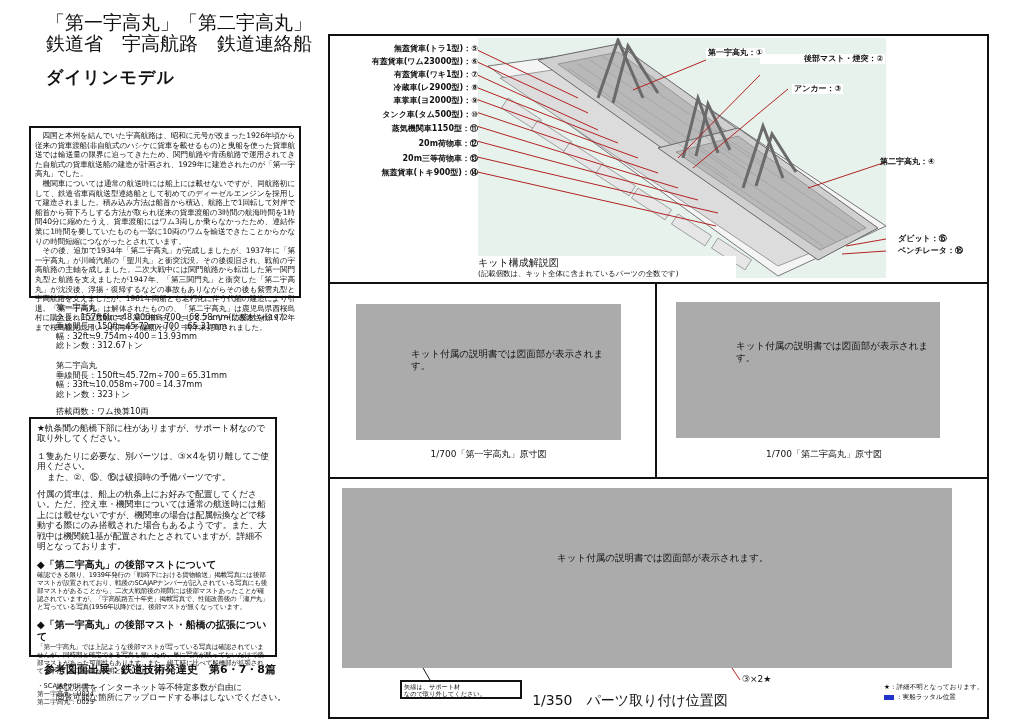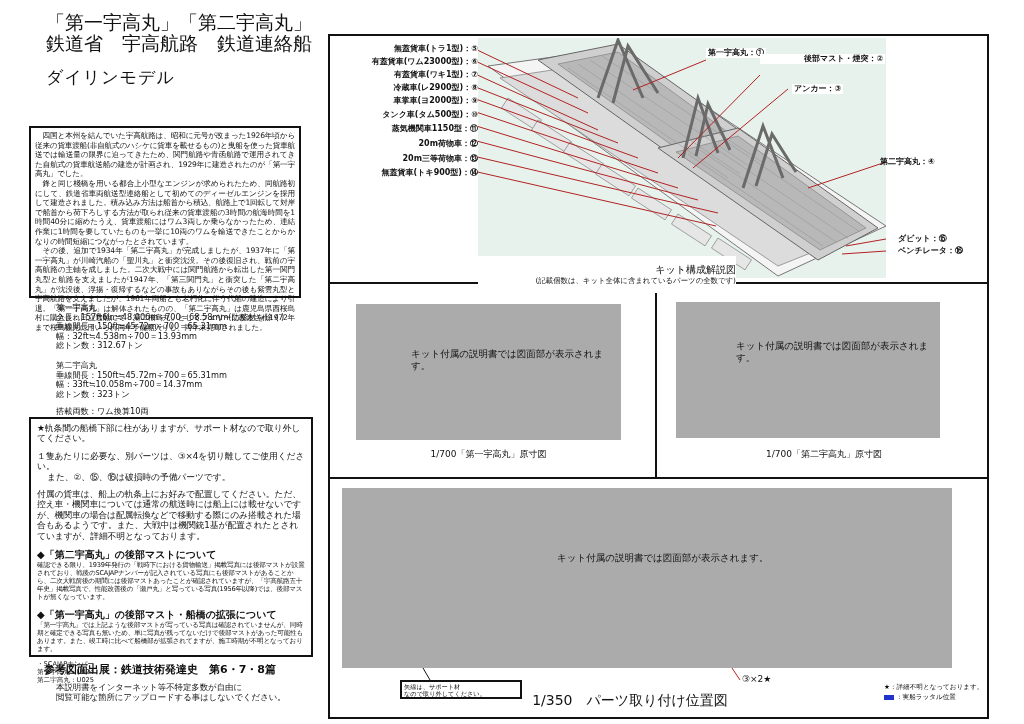--- a/index.html
+++ b/index.html
@@ -1,46 +1,46 @@
 <!DOCTYPE html>
 <html><head>
 <meta charset="utf-8">
 <style>
   * { box-sizing: border-box; margin: 0; padding: 0; }
   html, body { width: 1024px; height: 724px; background: #ffffff; overflow: hidden; }
   body { position: relative; font-family: "DejaVu Sans", "Liberation Sans", sans-serif; color: #111; }
 
   .title-block { position: absolute; left: 46px; top: 12px; width: 270px; }
   .title-line { font-size: 19px; line-height: 21px; letter-spacing: 0px; white-space: nowrap; color: #111; }
-  .subtitle { font-size: 17px; margin-top: 12px; letter-spacing: 1px; color: #111; }
+  .subtitle { font-size: 17px; margin-top: 12px; letter-spacing: 1px; color: #111; font-weight: bold; }
 
   .history-box { position: absolute; left: 29px; top: 126px; width: 272px; height: 172px; border: 2px solid #111; padding: 3px 4px; }
   .history-box p { font-size: 7.6px; line-height: 9.6px; text-indent: 1em; text-align: justify; letter-spacing: -0.2px; }
 
   .specs { position: absolute; left: 56px; top: 303px; width: 240px; font-size: 8.2px; line-height: 9.6px; }
   .specs .gap { height: 10px; }
   .specs .cargo { text-align: left; margin-top: 8px; padding-right: 4px; }
 
-  .notes-box { position: absolute; left: 29px; top: 417px; width: 284px; height: 240px; border: 2px solid #111; padding: 4px 6px; }
+  .notes-box { position: absolute; left: 29px; top: 417px; width: 248px; height: 240px; border: 2px solid #111; padding: 4px 6px; }
   .notes-box .n { font-size: 8.8px; line-height: 10.4px; letter-spacing: -0.1px; }
   .notes-box .n + .n { margin-top: 7px; }
   .notes-box .indent { padding-left: 10px; }
   .notes-box .h { font-size: 10px; font-weight: bold; line-height: 12px; margin-top: 8px; }
   .notes-box .s { font-size: 6.6px; line-height: 8px; letter-spacing: -0.2px; }
   .notes-box .scajap { font-size: 6.6px; line-height: 8px; margin-top: 7px; }
 
   .refs { position: absolute; left: 44px; top: 662px; font-size: 11px; font-weight: bold; }
   .warning { position: absolute; left: 56px; top: 682px; font-size: 8.4px; line-height: 10px; }
 
   .frame { position: absolute; left: 328px; top: 34px; width: 661px; height: 685px; border: 2px solid #111; }
   .hline { position: absolute; background: #111; height: 2px; }
   .vline { position: absolute; background: #111; width: 2px; }
 
   .diagram-bg { position: absolute; left: 478px; top: 38px; width: 408px; height: 240px; background: #e8f2ec; }
-  .diagram-caption { position: absolute; left: 478px; top: 256px; width: 258px; background: #ffffff; text-align: right; padding: 8px 0; }
+  .diagram-caption { position: absolute; left: 478px; top: 256px; width: 258px; background: #ffffff; text-align: left; padding: 1px 0; }
   .diagram-caption .t { font-size: 10px; line-height: 12px; }
   .diagram-caption .s { font-size: 7.4px; line-height: 9px; }
 
   .lbl { position: absolute; font-size: 8px; line-height: 10px; white-space: nowrap; color: #111; font-weight: bold; }
   .lbl-left { text-align: right; }
   .lbl-white { background: #ffffff; padding: 0 2px; }
 
   .gray { position: absolute; background: #ababab; }
   .gray .msg { position: absolute; font-size: 9.5px; line-height: 12px; color: #111; }
   .cap { position: absolute; font-size: 9px; text-align: center; white-space: nowrap; }
@@ -54,29 +54,29 @@
 <body>
 
 <div class="title-block">
   <div class="title-line">「第一宇高丸」「第二宇高丸」</div>
   <div class="title-line">鉄道省　宇高航路　鉄道連絡船</div>
   <div class="subtitle">ダイリンモデル</div>
 </div>
 
 <div class="history-box">
   <p>四国と本州を結んでいた宇高航路は、昭和に元号が改まった1926年頃から従来の貨車渡船(非自航式のハシケに貨車を載せるもの)と曳船を使った貨車航送では輸送量の限界に迫ってきたため、関門航路や青函航路で運用されてきた自航式の貨車航送船の建造が計画され、1929年に建造されたのが「第一宇高丸」でした。</p>
-  <p>鋒と同じ棧橋を用いる都合上小型なエンジンが求められたため、同航路初にして、鉄道省車両航送型連絡船として初めてのディーゼルエンジンを採用して建造されました。積み込み方法は船首から積込、航路上で1回転して対岸で船首から荷下ろしする方法が取られ従来の貨車渡船の3時間の航海時間を1時間40分に縮めたうえ、貨車渡船にはワム3両しか乗らなかったため、連結作業に1時間を要していたものも一挙に10両のワムを輸送できたことからかなりの時間短縮につながったとされています。</p>
+  <p>機関車については通常の航送時には船上には載せないですが、同航路初にして、鉄道省車両航送型連絡船として初めてのディーゼルエンジンを採用して建造されました。積み込み方法は船首から積込、航路上で1回転して対岸で船首から荷下ろしする方法が取られ従来の貨車渡船の3時間の航海時間を1時間40分に縮めたうえ、貨車渡船にはワム3両しか乗らなかったため、連結作業に1時間を要していたものも一挙に10両のワムを輸送できたことからかなりの時間短縮につながったとされています。</p>
   <p>その後、追加で1934年「第二宇高丸」が完成しましたが、1937年に「第一宇高丸」が川崎汽船の「聖川丸」と衝突沈没。その後復旧され、戦前の宇高航路の主軸を成しました。二次大戦中には関門航路から転出した第一関門丸型と航路を支えましたが1947年、「第三関門丸」と衝突した「第二宇高丸」が沈没後、浮揚・復帰するなどの事故もありながらその後も紫雲丸型と宇高航路を支えましたが、1961年両船とも老朽化に伴う代船の建造により引退。「第一宇高丸」は解体されたものの、「第二宇高丸」は鹿児島県西桜島村に購入され日立造船にて「第二桜島丸」としてフェリーに改造され1972年まで桜島観光に用いられ同年予備船入りし、同年末売却されました。</p>
 </div>
 
 <div class="specs">
   <div>第一宇高丸</div>
   <div>全長：157ft6in≒48.006m÷700＝68.58mm(防舷材を除く)</div>
   <div>垂線間長：150ft≒45.72m÷700＝65.31mm</div>
-  <div>幅：32ft≒4.538m÷700＝13.93mm</div>
+  <div>幅：32ft≒9.754m÷400＝13.93mm</div>
   <div>総トン数：312.67トン</div>
   <div class="gap"></div>
   <div>第二宇高丸</div>
   <div>垂線間長：150ft≒45.72m÷700＝65.31mm</div>
   <div>幅：33ft≒10.058m÷700＝14.37mm</div>
   <div>総トン数：323トン</div>
   <div class="cargo">搭載両数：ワム換算10両</div>
 </div>
 
 <div class="notes-box">
@@ -173,21 +173,21 @@
 <div class="lbl lbl-left" style="left:340px; top:57px; width:138px;">有蓋貨車(ワム23000型)：⑥</div>
 <div class="lbl lbl-left" style="left:360px; top:70px; width:118px;">有蓋貨車(ワキ1型)：⑦</div>
 <div class="lbl lbl-left" style="left:360px; top:83px; width:118px;">冷蔵車(レ2900型)：⑧</div>
 <div class="lbl lbl-left" style="left:360px; top:96px; width:118px;">車掌車(ヨ2000型)：⑨</div>
 <div class="lbl lbl-left" style="left:350px; top:110px; width:128px;">タンク車(タム500型)：⑩</div>
 <div class="lbl lbl-left" style="left:360px; top:124px; width:118px;">蒸気機関車1150型：⑪</div>
 <div class="lbl lbl-left" style="left:360px; top:139px; width:118px;">20m荷物車：⑫</div>
 <div class="lbl lbl-left" style="left:360px; top:154px; width:118px;">20m三等荷物車：⑬</div>
 <div class="lbl lbl-left" style="left:350px; top:168px; width:128px;">無蓋貨車(トキ900型)：⑭</div>
 
-<div class="lbl lbl-white" style="left:706px; top:48px;font-family:Liberation Mono, monospace;">第一宇高丸：①</div>
+<div class="lbl lbl-white" style="left:706px; top:48px;">第一宇高丸：①</div>
 <div class="lbl lbl-white" style="left:760px; top:54px;padding-left:44px;">後部マスト・煙突：②</div>
 <div class="lbl lbl-white" style="left:792px; top:84px;">アンカー：③</div>
 <div class="lbl" style="left:880px; top:157px;">第二宇高丸：④</div>
 <div class="lbl" style="left:898px; top:234px;">ダビット：⑮</div>
 <div class="lbl" style="left:898px; top:246px;">ベンチレータ：⑯</div>
 
 <div class="diagram-caption">
   <div class="t">キット構成解説図</div>
   <div class="s">(記載個数は、キット全体に含まれているパーツの全数です)</div>
 </div>

